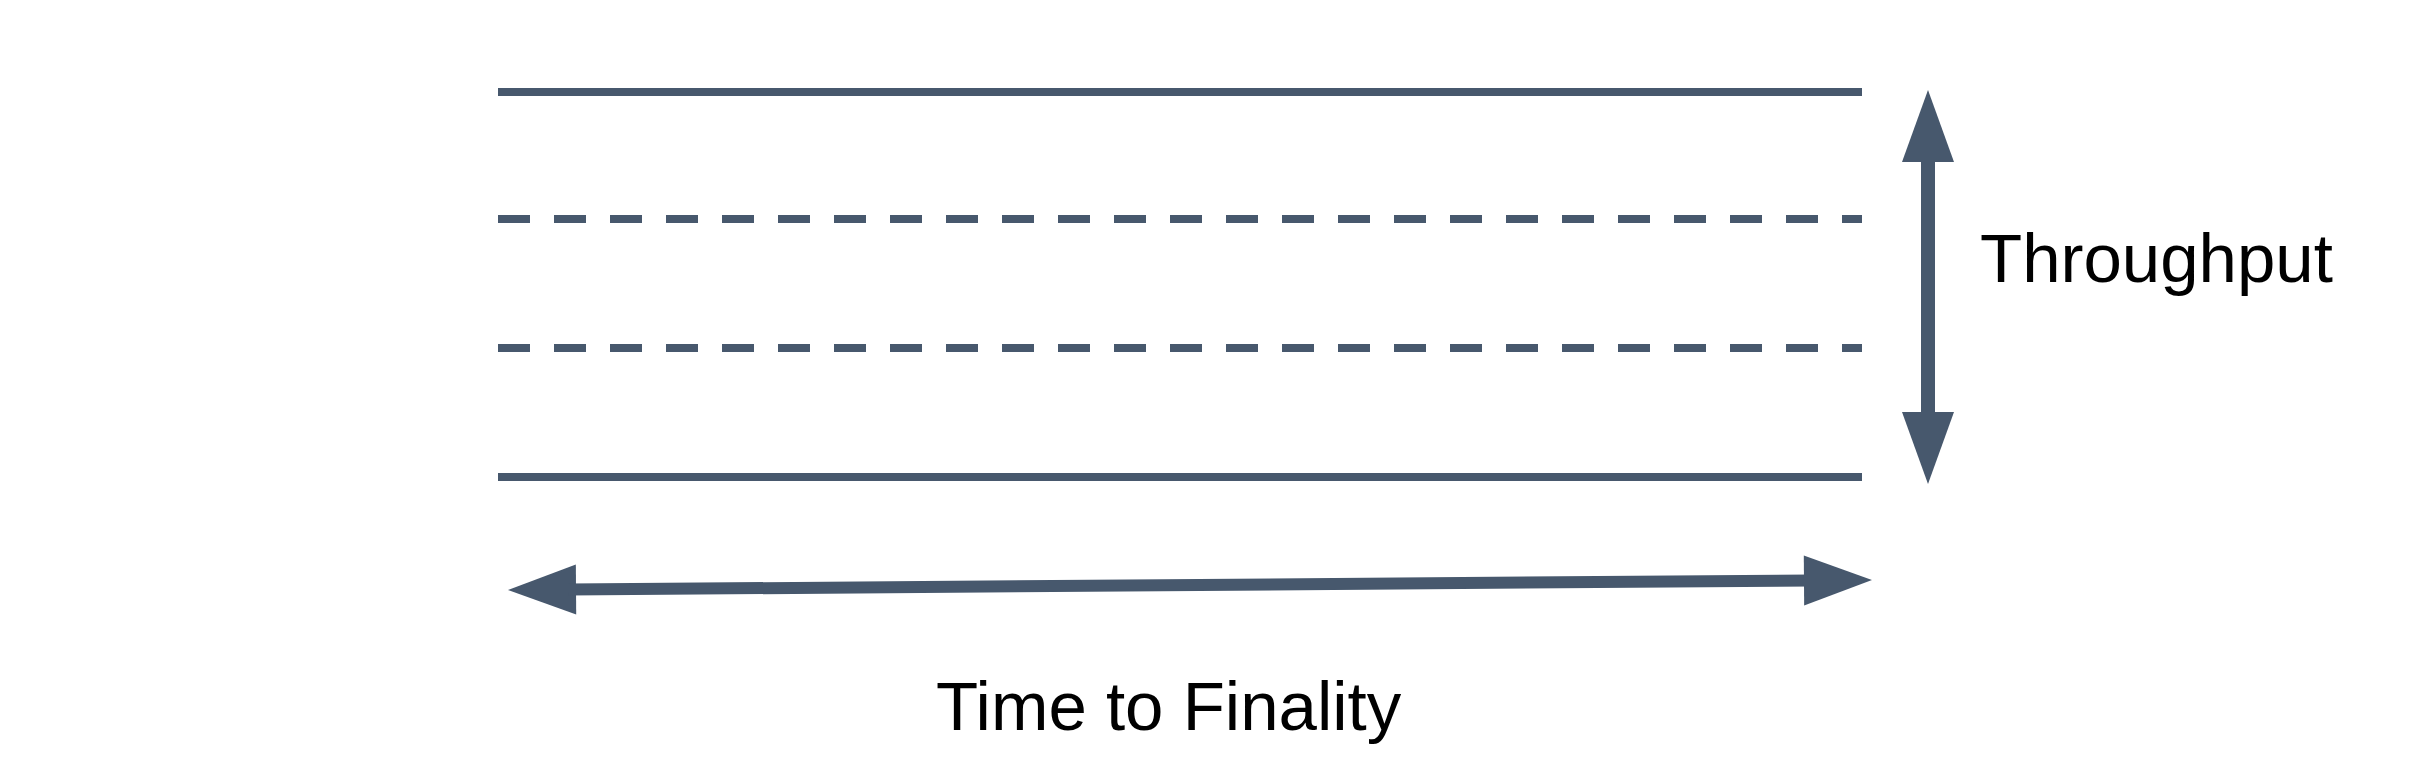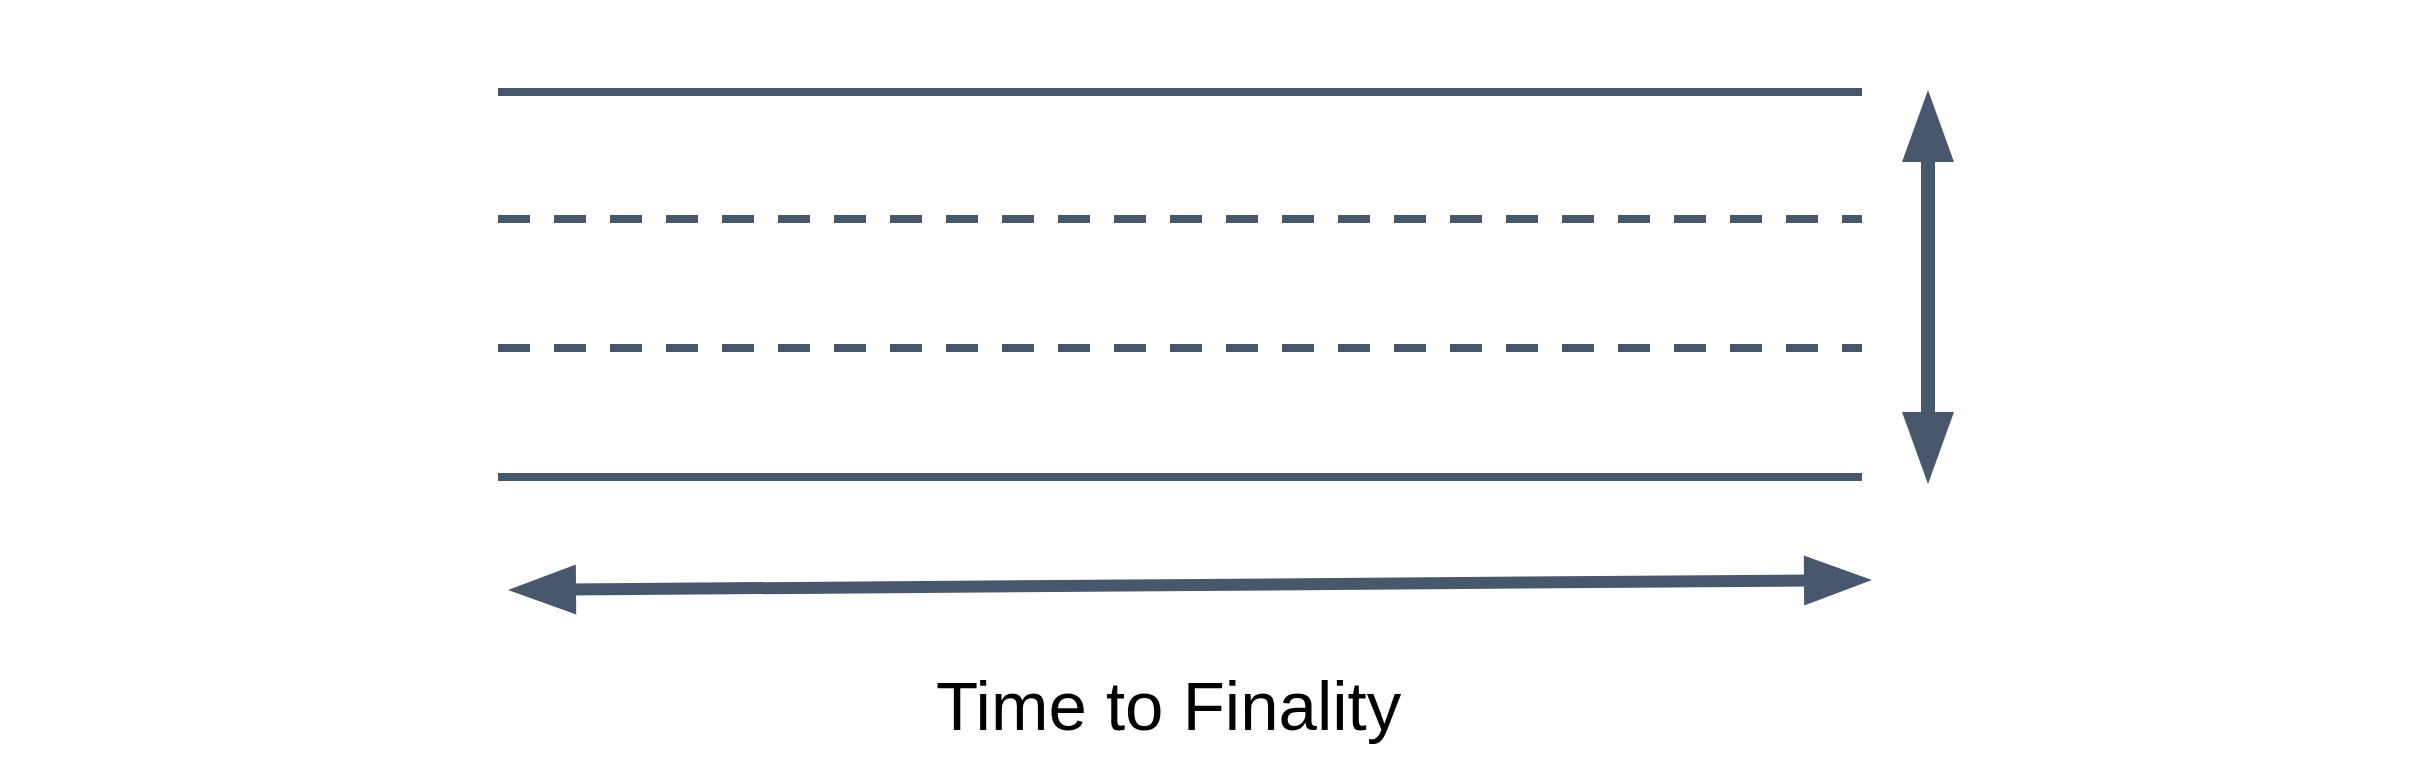--- a/index.html
+++ b/index.html
@@ -83,20 +83,21 @@
   <div class="band-line dashed pos-line-2"></div>
   <div class="band-line dashed pos-line-3"></div>
   <div class="band-line solid pos-line-4"></div>
 
   <svg class="v-arrow" width="60" height="394" viewBox="0 0 60 394" aria-hidden="true">
     <polygon class="shape" points="30,0 56,72 4,72"></polygon>
     <rect class="shape" x="23" y="66" width="14" height="262"></rect>
     <polygon class="shape" points="30,394 56,322 4,322"></polygon>
   </svg>
 
+  <div class="diagram-label label-throughput">Throughput</div>
 
   <svg class="h-arrow" width="1364" height="64" viewBox="0 0 1364 64" aria-hidden="true">
     <g transform="rotate(-0.42 682 32)">
       <polygon class="shape" points="0,32 68,7 68,57"></polygon>
       <rect class="shape" x="60" y="26" width="1244" height="12"></rect>
       <polygon class="shape" points="1364,32 1296,7 1296,57"></polygon>
     </g>
   </svg>
 
   <div class="diagram-label label-ttf">Time to Finality</div>

